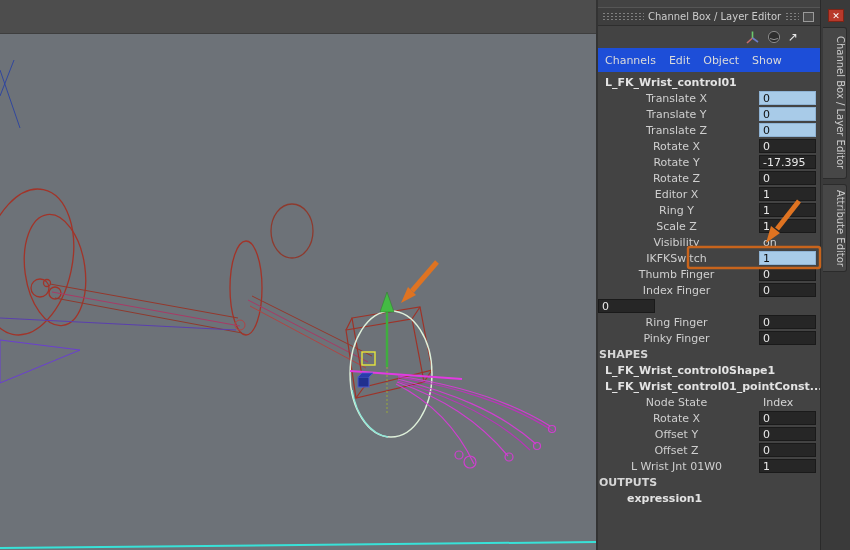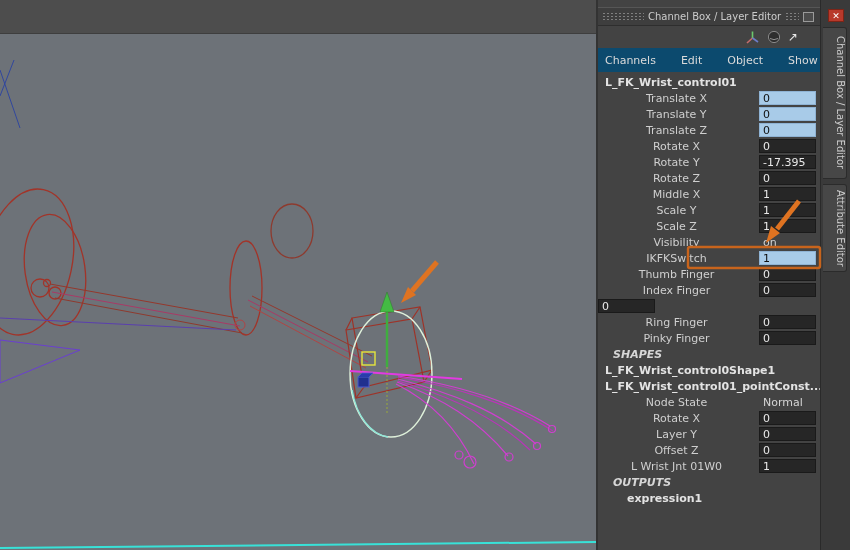--- a/index.html
+++ b/index.html
@@ -18,28 +18,28 @@
     border-top:1px solid #565656;border-bottom:1px solid #2e2e2e;display:flex;align-items:center;box-sizing:border-box;}
   .grip{height:9px;background-image:radial-gradient(circle,#808080 0.9px,rgba(0,0,0,0) 1.1px);background-size:4px 3px;}
   .grip.g1{flex:0 0 42px;margin:0 4px 0 4px;}
   .grip.g2{flex:1;margin:0 4px;}
   .tb-title{font-size:10px;color:#cccccc;white-space:nowrap;}
   .float-icon{flex:0 0 9px;height:8px;border:1px solid #9a9a9a;background:#4c4c4c;margin-right:6px;}
 
   .toolrow{position:absolute;left:0;top:26px;width:100%;height:22px;display:flex;justify-content:flex-end;align-items:center;gap:7px;padding-right:22px;box-sizing:border-box;}
   .tool-arrow{font-size:12px;color:#e8e8e8;line-height:12px;}
 
-  .menurow{position:absolute;left:0;top:48px;width:100%;height:24px;display:flex;align-items:center;gap:25px;padding-left:7px;box-sizing:border-box;background:#0c4a6e;}
+  .menurow{position:absolute;left:0;top:48px;width:100%;height:24px;display:flex;align-items:center;gap:13px;padding-left:7px;box-sizing:border-box;background:#1d4ed8;}
   .menu-item{font-size:11px;color:#dadada;cursor:default;}
 
   
   #channels{position:absolute;left:0;top:74px;width:222px;}
   .ch-row{display:flex;align-items:center;height:16px;font-size:11px;color:#cfcfcf;}
   .ch-row.object{font-weight:bold;color:#e3e3e3;padding-left:7px;}
-  .ch-row.heading{font-weight:bold;color:#d6d6d6;padding-left:15px;font-style:italic;}
+  .ch-row.heading{font-weight:bold;color:#d6d6d6;padding-left:1px;}
   .ch-row.indent{padding-left:29px;}
   .ch-label{flex:0 0 157px;text-align:center;padding-right:4px;white-space:nowrap;overflow:hidden;}
   .ch-field{flex:0 0 57px;height:14px;line-height:13px;background:#262626;border:1px solid #1a1a1a;
     color:#e9e9e9;padding-left:3px;box-sizing:border-box;white-space:nowrap;overflow:hidden;}
   .ch-field.sel{background:#a8cbe8;color:#101010;border-color:#8fb3d4;}
   .ch-field.plain{background:transparent;border-color:transparent;color:#d5d5d5;}
 
   
   #tabstrip{position:absolute;left:820px;top:0;width:30px;height:550px;background:#3a3a3a;border-left:1px solid #2a2a2a;box-sizing:border-box;}
   .close-btn{position:absolute;top:9px;left:7px;width:16px;height:13px;background:#b8392b;border:1px solid #7d2417;
@@ -181,25 +181,25 @@
       </div>
       <div class="ch-row attr">
         <span class="ch-label">Rotate Y</span>
         <span class="ch-field">-17.395</span>
       </div>
       <div class="ch-row attr">
         <span class="ch-label">Rotate Z</span>
         <span class="ch-field">0</span>
       </div>
       <div class="ch-row attr">
-        <span class="ch-label">Middle X</span>
-        <span class="ch-field">1</span>
-      </div>
-      <div class="ch-row attr">
-        <span class="ch-label">Scale Y</span>
+        <span class="ch-label">Editor X</span>
+        <span class="ch-field">1</span>
+      </div>
+      <div class="ch-row attr">
+        <span class="ch-label">Ring Y</span>
         <span class="ch-field">1</span>
       </div>
       <div class="ch-row attr">
         <span class="ch-label">Scale Z</span>
         <span class="ch-field">1</span>
       </div>
       <div class="ch-row attr">
         <span class="ch-label">Visibility</span>
         <span class="ch-field plain">on</span>
       </div>
@@ -224,28 +224,28 @@
       </div>
       <div class="ch-row attr">
         <span class="ch-label">Pinky Finger</span>
         <span class="ch-field">0</span>
       </div>
       <div class="ch-row heading">SHAPES</div>
       <div class="ch-row object">L_FK_Wrist_control0Shape1</div>
       <div class="ch-row object">L_FK_Wrist_control01_pointConst...</div>
       <div class="ch-row attr">
         <span class="ch-label">Node State</span>
-        <span class="ch-field plain">Normal</span>
+        <span class="ch-field plain">Index</span>
       </div>
       <div class="ch-row attr">
         <span class="ch-label">Rotate X</span>
         <span class="ch-field">0</span>
       </div>
       <div class="ch-row attr">
-        <span class="ch-label">Layer Y</span>
+        <span class="ch-label">Offset Y</span>
         <span class="ch-field">0</span>
       </div>
       <div class="ch-row attr">
         <span class="ch-label">Offset Z</span>
         <span class="ch-field">0</span>
       </div>
       <div class="ch-row attr">
         <span class="ch-label">L Wrist Jnt 01W0</span>
         <span class="ch-field">1</span>
       </div>

